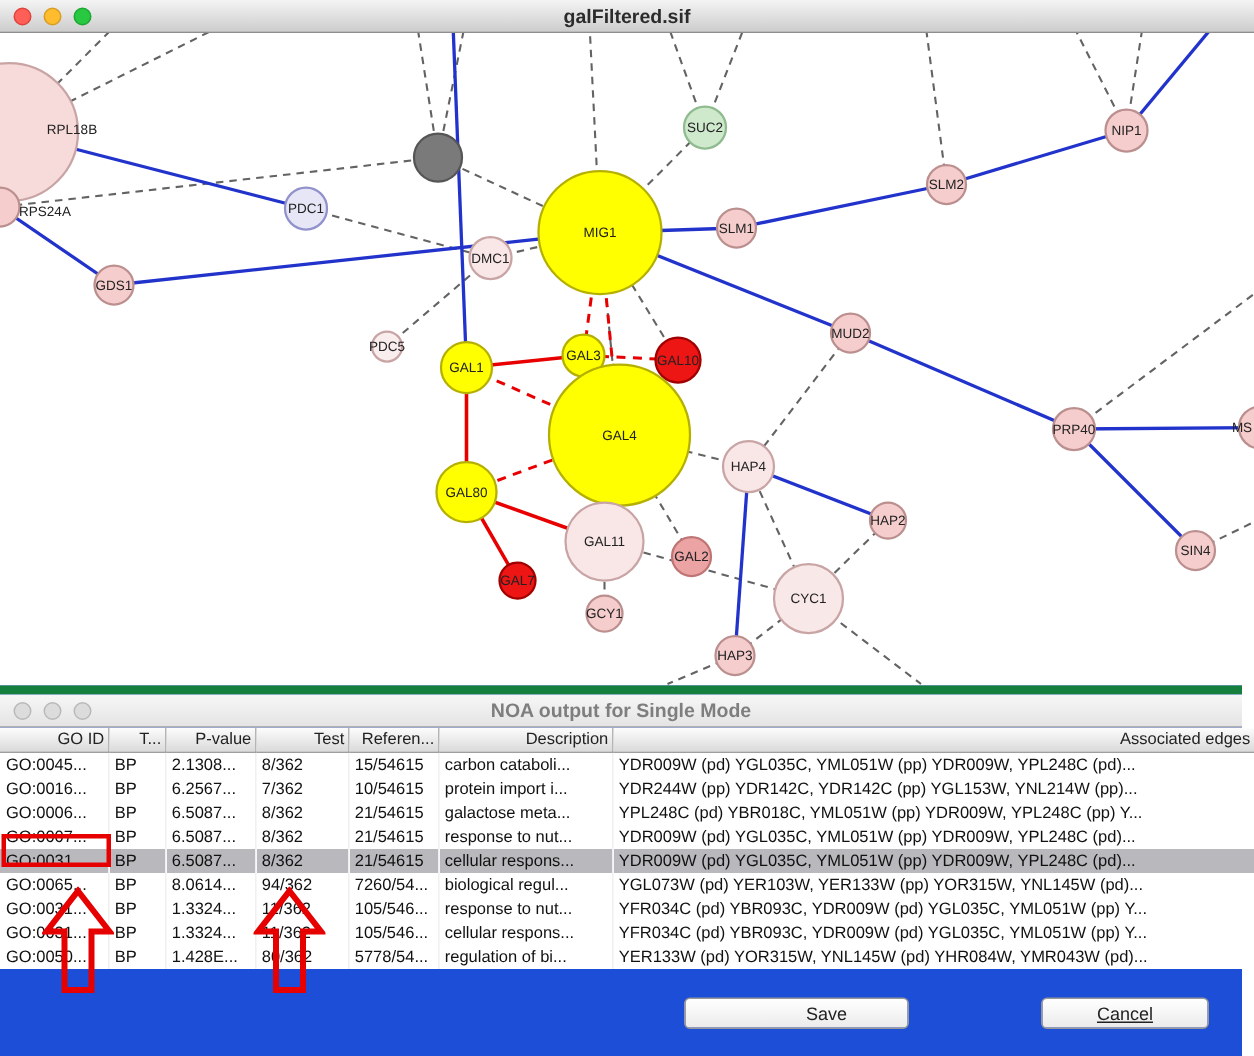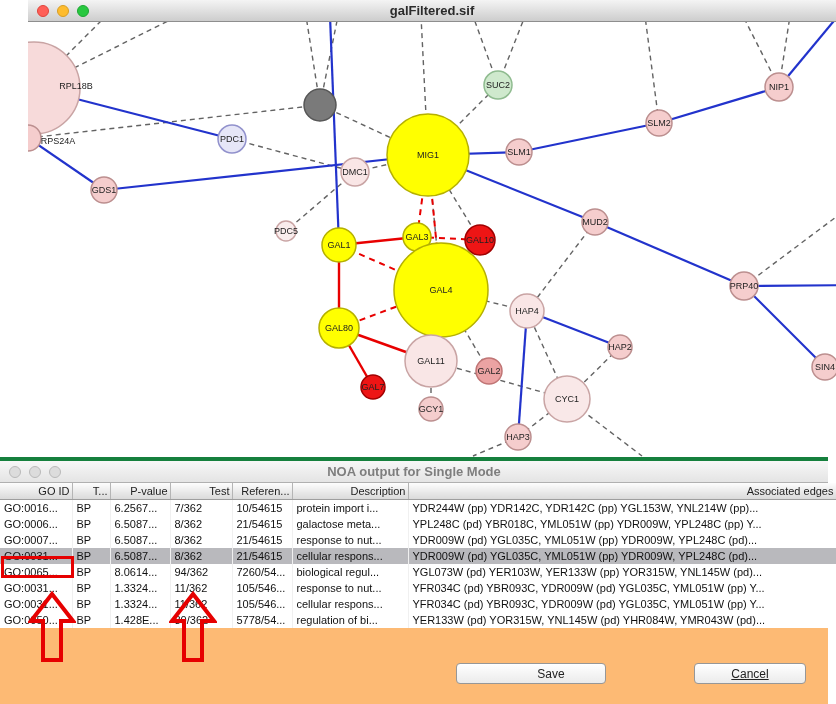--- a/index.html
+++ b/index.html
@@ -22,34 +22,34 @@
     border-bottom: 1px solid #b0b0b0; color: #7e7e7e;
   }
   .lights { position: absolute; left: 9px; top: 5px; display: flex; gap: 8px; }
   .light { width: 12px; height: 12px; border-radius: 50%; display: inline-block; }
   .light.red    { background: #ff5f57; border: 1px solid #df443c; }
   .light.yellow { background: #febc2e; border: 1px solid #d89e24; }
   .light.green  { background: #28c840; border: 1px solid #1da733; }
   .light.gray   { background: #dcdcdc; border: 1px solid #b9b9b9; }
 
   
-  .net-window { position: absolute; left: 0; top: 0; width: 836px; height: 457px; background: #fff; padding-left: 28px; }
+  .net-window { position: absolute; left: 0; top: 0; width: 836px; height: 457px; background: #fff; }
   .canvas { position: relative; width: 836px; height: 435px; background: #ffffff; overflow: hidden; text-align: center; }
   .canvas svg { display: block; }
   .edge { fill: none; stroke-linecap: butt; }
   .e-blue    { stroke: #2233cc; stroke-width: 2.2; }
   .e-dashed  { stroke: #636363; stroke-width: 1.4; stroke-dasharray: 5 4; }
   .e-red     { stroke: #e80000; stroke-width: 2.4; }
   .e-reddash { stroke: #e80000; stroke-width: 2;   stroke-dasharray: 6 5; }
   .node-label { font: 9px "Liberation Sans", sans-serif; fill: #222; }
 
   
   .noa-window {
     position: absolute; left: 0; top: 457px; width: 828px; height: 247px;
-    background: #fdba74; border-top: 4px solid #15803d;
+    background: #1d4ed8; border-top: 6px solid #15803d;
   }
   table.noa-table {
     width: 836px; border-collapse: collapse; table-layout: fixed;
     font: 11px "Liberation Sans", sans-serif; background: #fff;
   }
   .noa-table th {
     height: 16px; font-weight: normal; text-align: right;
     background: linear-gradient(#fdfdfd, #dadada);
     border-right: 1px solid #b5b5b5; border-bottom: 1px solid #9e9e9e;
     overflow: hidden; white-space: nowrap; padding: 0 2px; color: #222;
@@ -234,20 +234,29 @@
             <th>T...</th>
             <th>P-value</th>
             <th>Test</th>
             <th>Referen...</th>
             <th>Description</th>
             <th>Associated edges</th>
           </tr>
         </thead>
       <tbody id="noa-body">
           <tr>
+            <td>GO:0045...</td>
+            <td>BP</td>
+            <td>2.1308...</td>
+            <td>8/362</td>
+            <td>15/54615</td>
+            <td>carbon cataboli...</td>
+            <td>YDR009W (pd) YGL035C, YML051W (pp) YDR009W, YPL248C (pd)...</td>
+          </tr>
+          <tr>
             <td>GO:0016...</td>
             <td>BP</td>
             <td>6.2567...</td>
             <td>7/362</td>
             <td>10/54615</td>
             <td>protein import i...</td>
             <td>YDR244W (pp) YDR142C, YDR142C (pp) YGL153W, YNL214W (pp)...</td>
           </tr>
           <tr>
             <td>GO:0006...</td>

